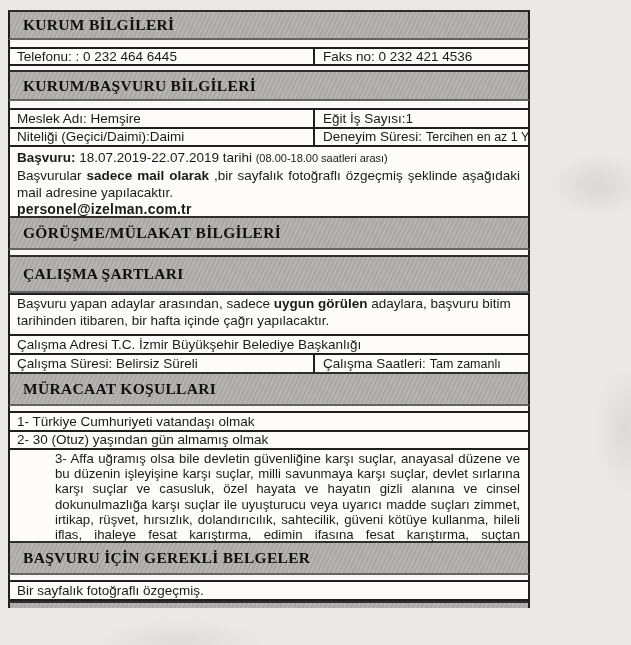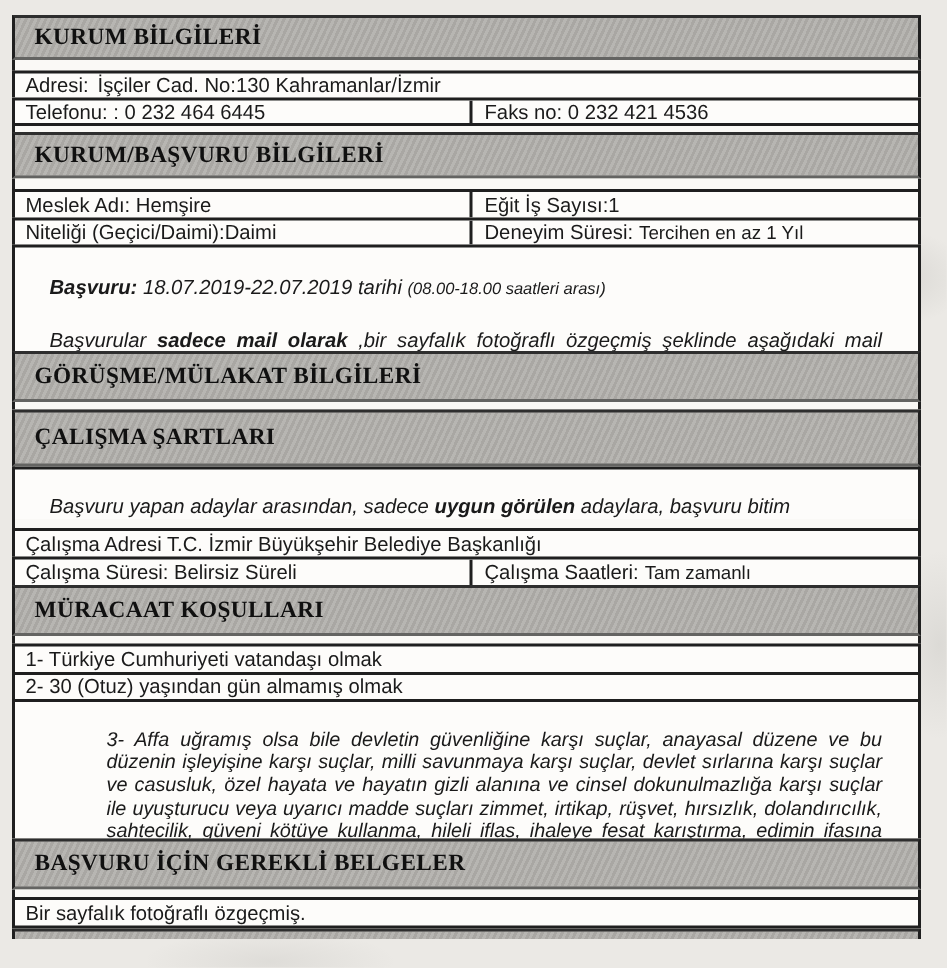--- a/index.html
+++ b/index.html
@@ -10,21 +10,21 @@
     background:#ebe9e5;
   }
   .page{
     position:relative;width:631px;height:645px;overflow:hidden;
     background:
       radial-gradient(ellipse 70px 45px at 598px 185px, rgba(110,110,105,0.14), transparent 70%),
       radial-gradient(ellipse 45px 90px at 626px 430px, rgba(110,110,105,0.12), transparent 70%),
       radial-gradient(ellipse 120px 30px at 180px 641px, rgba(110,110,105,0.10), transparent 70%),
       #ebe9e5;
   }
-  .doc{position:absolute;left:8px;top:10px;width:606px;border-radius:28px;}
+  .doc{position:absolute;left:8px;top:10px;width:522px;border-radius:28px;}
   .band{box-sizing:border-box;border-left:2px solid #1f1f1f;border-right:2px solid #1f1f1f;}
   .bar{
     display:flex;align-items:center;
     padding-left:13px;
     background:
       repeating-linear-gradient(115deg, rgba(255,255,255,0.07) 0 2px, rgba(0,0,0,0.05) 2px 4px),
       #b2b0ac;
     border-top:2px solid #2e2e2e;
     border-bottom:2px solid #646462;
     font-family:"Liberation Serif", serif;
@@ -41,21 +41,21 @@
   .r18{height:18px}.r19{height:19px}.r21{height:21px}
   .bb{border-bottom:2px solid #1f1f1f;}
   .split{padding-left:0;}
   .cell-l{box-sizing:border-box;width:305px;height:100%;display:flex;align-items:center;
           border-right:2px solid #1f1f1f;padding-left:7px;overflow:hidden;white-space:nowrap;}
   .cell-r{flex:1;height:100%;display:flex;align-items:center;padding-left:8px;overflow:hidden;white-space:nowrap;}
   .blk{
     box-sizing:border-box;background:#fdfcfa;border-top:2px solid #1f1f1f;
     font-size:13.5px;padding:2px 8px 0 7px;overflow:hidden;
   }
-  .blk p{margin:16px;font-style:italic;}
+  .blk p{margin:0;}
   .blk-basvuru{height:71px;line-height:17px;}
   .blk-gorusme{height:35px;line-height:16.5px;padding-top:1px;}
   .blk-kosul{height:93px;line-height:15.2px;font-size:13.2px;padding-top:1px;padding-left:45px;}
   .justify{text-align:justify;}
   .lbl{margin-right:6px;}
   .small{font-size:11px;}
   .sm-val{font-size:12.5px;margin-left:4px;}
   .bold{font-weight:700;}
   .email{font-weight:700;font-size:14px;letter-spacing:0.2px;}
   .strip{height:7px;background:
@@ -67,24 +67,20 @@
 <body>
 
 <div class="page">
   <div class="doc">
 
     <div class="band bar b30">
       <span>KURUM BİLGİLERİ</span>
     </div>
     <div class="band gap g7"></div>
 
-    <div class="band row r18">
-      <span class="lbl">Adresi:</span>
-      <span>İşçiler Cad. No:130 Kahramanlar/İzmir</span>
-    </div>
     <div class="band row r19 split bb">
       <div class="cell-l">
         <span>Telefonu: : 0 232 464 6445</span>
       </div>
       <div class="cell-r">
         <span>Faks no: 0 232 421 4536</span>
       </div>
     </div>
     <div class="band gap g4"></div>
 

